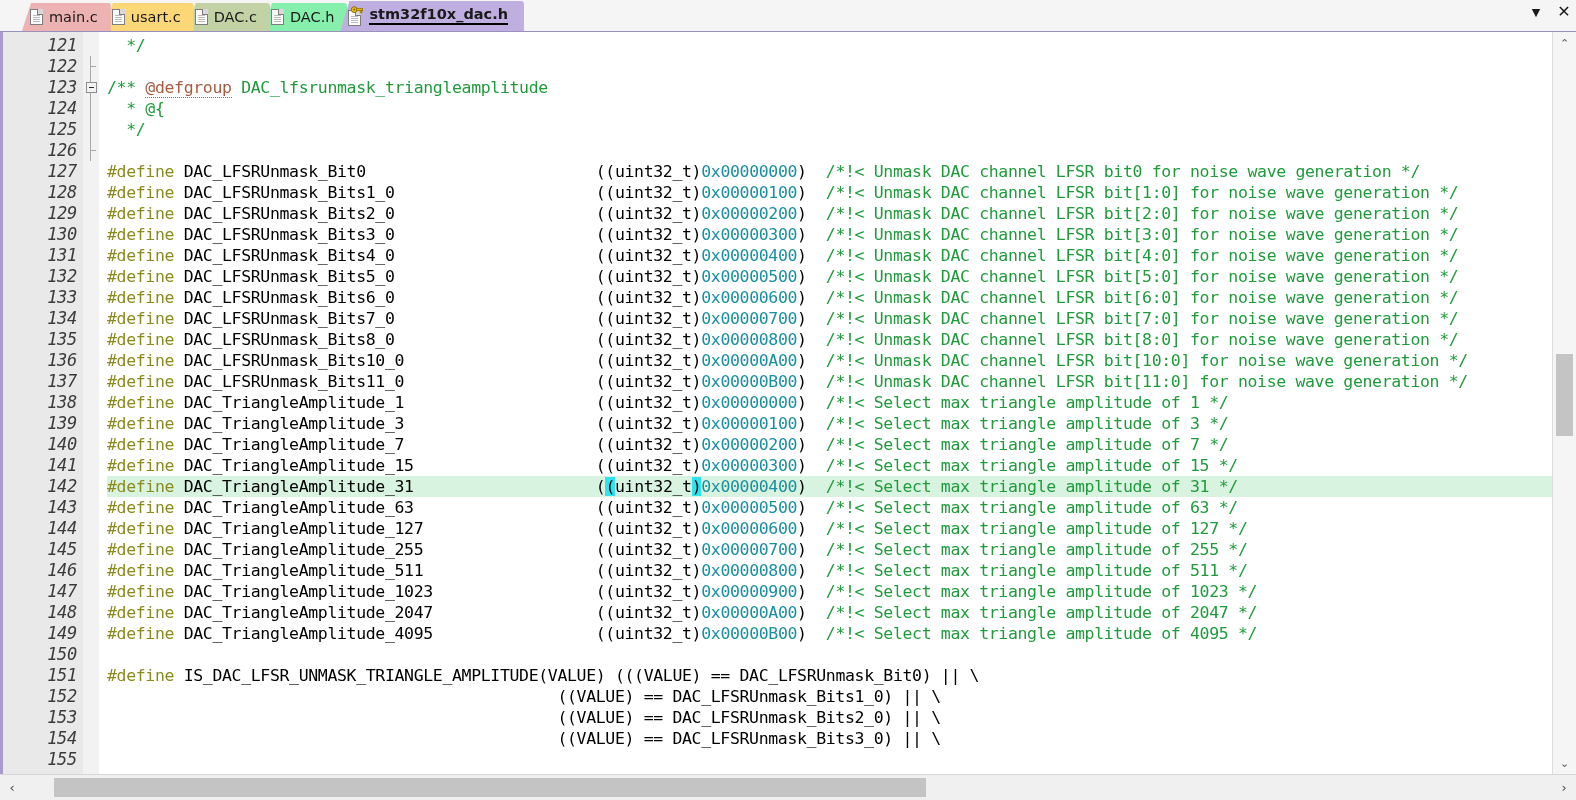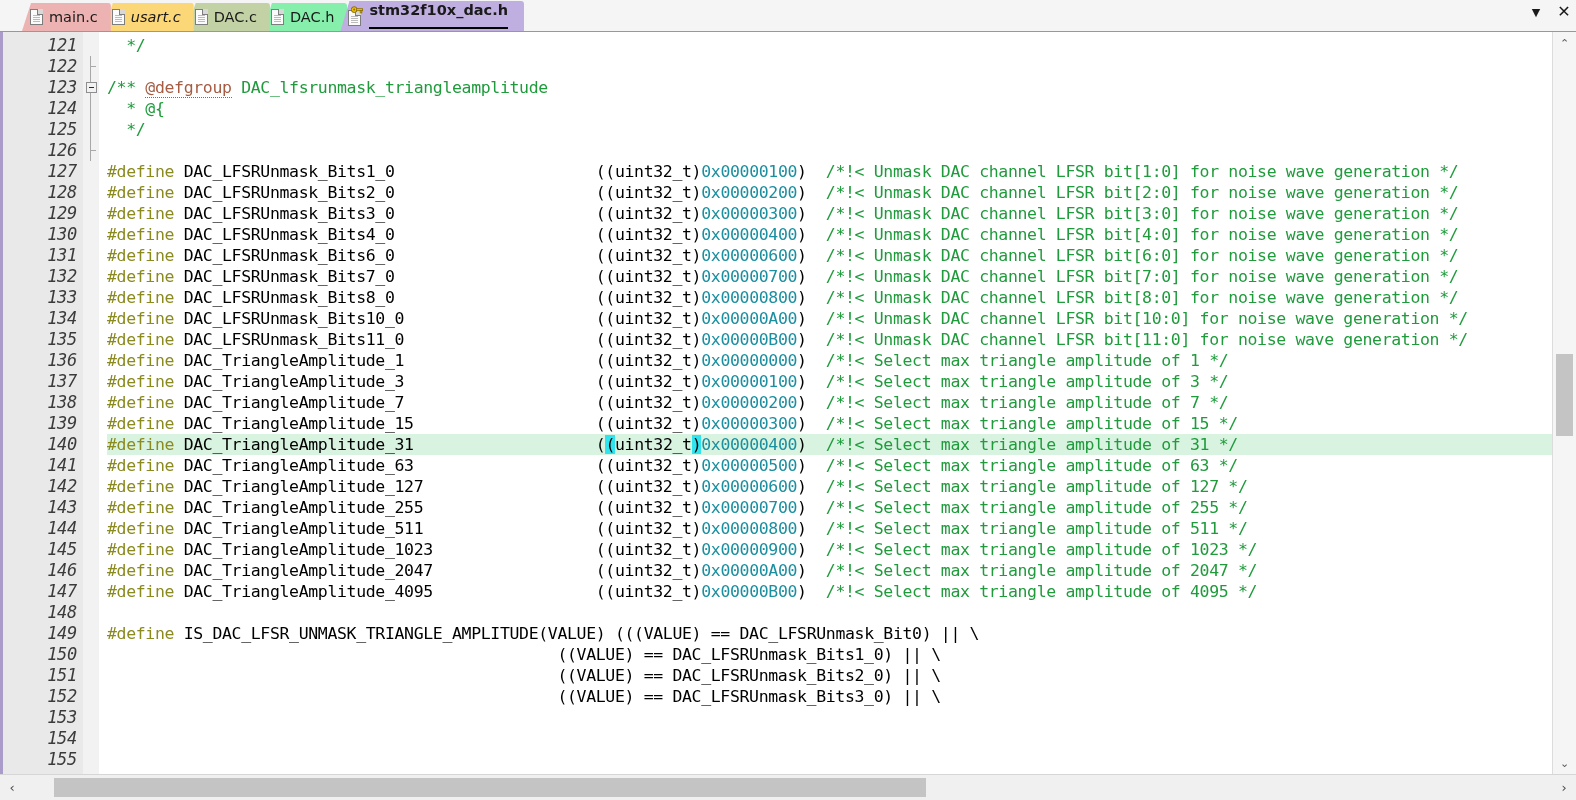--- a/index.html
+++ b/index.html
@@ -40,29 +40,29 @@
     font-size: 14.5px;
     color: #1a1a1a;
     border-top-left-radius: 3px;
     border-top-right-radius: 3px;
     cursor: default;
     -webkit-clip-path: polygon(0 100%, 9px 0, 100% 0, 100% 100%);
     clip-path: polygon(0 100%, 9px 0, 100% 0, 100% 100%);
     white-space: nowrap;
   }
   .tab.pink    { background: #edb2b2; z-index: 5; }
-  .tab.yellow  { background: #fcd778; z-index: 4; font-style: italic; }
+  .tab.yellow  { background: #fcd778; z-index: 4; }
   .tab.green   { background: #c3d2a4; z-index: 3; }
   .tab.salmon  { background: #86efac; z-index: 2; }
   .tab.purple  { background: #bfaee0; z-index: 1; padding-right: 16px; }
   .tab.active  { z-index: 9; height: 30px; }
   .tab .lbl { line-height: 1; }
   .tab.active .lbl {
     border-bottom: 2px solid #000;
-    padding-bottom: 9px;
+    padding-bottom: 1px;
     font-weight: 600;
   }
 
   
   .docicon {
     position: relative;
     width: 13px; height: 16px;
     background: #fbfbfb;
     border: 1px solid #7d7d7d;
     flex: 0 0 auto;
@@ -378,24 +378,26 @@
           <div class="fline"></div>
           <div class="fline"></div>
         </div>
       <div class="code" id="code-host">
           <div class="cline"><span class="t-id">  </span><span class="t-cmt">*/</span></div>
           <div class="cline"></div>
           <div class="cline"><span class="t-cmt">/** </span><span class="t-doc">@defgroup</span><span class="t-cmt"> DAC_lfsrunmask_triangleamplitude</span></div>
           <div class="cline"><span class="t-cmt">  * @{</span></div>
           <div class="cline"><span class="t-cmt">  */</span></div>
           <div class="cline"></div>
+          <div class="cline"><span class="t-pre">#define</span><span class="t-id"> DAC_LFSRUnmask_Bit0                        ((uint32_t)</span><span class="t-num">0x00000000</span><span class="t-id">)  </span><span class="t-cmt">/*!&lt; Unmask DAC channel LFSR bit0 for noise wave generation */</span></div>
           <div class="cline"><span class="t-pre">#define</span><span class="t-id"> DAC_LFSRUnmask_Bits1_0                     ((uint32_t)</span><span class="t-num">0x00000100</span><span class="t-id">)  </span><span class="t-cmt">/*!&lt; Unmask DAC channel LFSR bit[1:0] for noise wave generation */</span></div>
           <div class="cline"><span class="t-pre">#define</span><span class="t-id"> DAC_LFSRUnmask_Bits2_0                     ((uint32_t)</span><span class="t-num">0x00000200</span><span class="t-id">)  </span><span class="t-cmt">/*!&lt; Unmask DAC channel LFSR bit[2:0] for noise wave generation */</span></div>
           <div class="cline"><span class="t-pre">#define</span><span class="t-id"> DAC_LFSRUnmask_Bits3_0                     ((uint32_t)</span><span class="t-num">0x00000300</span><span class="t-id">)  </span><span class="t-cmt">/*!&lt; Unmask DAC channel LFSR bit[3:0] for noise wave generation */</span></div>
           <div class="cline"><span class="t-pre">#define</span><span class="t-id"> DAC_LFSRUnmask_Bits4_0                     ((uint32_t)</span><span class="t-num">0x00000400</span><span class="t-id">)  </span><span class="t-cmt">/*!&lt; Unmask DAC channel LFSR bit[4:0] for noise wave generation */</span></div>
+          <div class="cline"><span class="t-pre">#define</span><span class="t-id"> DAC_LFSRUnmask_Bits5_0                     ((uint32_t)</span><span class="t-num">0x00000500</span><span class="t-id">)  </span><span class="t-cmt">/*!&lt; Unmask DAC channel LFSR bit[5:0] for noise wave generation */</span></div>
           <div class="cline"><span class="t-pre">#define</span><span class="t-id"> DAC_LFSRUnmask_Bits6_0                     ((uint32_t)</span><span class="t-num">0x00000600</span><span class="t-id">)  </span><span class="t-cmt">/*!&lt; Unmask DAC channel LFSR bit[6:0] for noise wave generation */</span></div>
           <div class="cline"><span class="t-pre">#define</span><span class="t-id"> DAC_LFSRUnmask_Bits7_0                     ((uint32_t)</span><span class="t-num">0x00000700</span><span class="t-id">)  </span><span class="t-cmt">/*!&lt; Unmask DAC channel LFSR bit[7:0] for noise wave generation */</span></div>
           <div class="cline"><span class="t-pre">#define</span><span class="t-id"> DAC_LFSRUnmask_Bits8_0                     ((uint32_t)</span><span class="t-num">0x00000800</span><span class="t-id">)  </span><span class="t-cmt">/*!&lt; Unmask DAC channel LFSR bit[8:0] for noise wave generation */</span></div>
           <div class="cline"><span class="t-pre">#define</span><span class="t-id"> DAC_LFSRUnmask_Bits10_0                    ((uint32_t)</span><span class="t-num">0x00000A00</span><span class="t-id">)  </span><span class="t-cmt">/*!&lt; Unmask DAC channel LFSR bit[10:0] for noise wave generation */</span></div>
           <div class="cline"><span class="t-pre">#define</span><span class="t-id"> DAC_LFSRUnmask_Bits11_0                    ((uint32_t)</span><span class="t-num">0x00000B00</span><span class="t-id">)  </span><span class="t-cmt">/*!&lt; Unmask DAC channel LFSR bit[11:0] for noise wave generation */</span></div>
           <div class="cline"><span class="t-pre">#define</span><span class="t-id"> DAC_TriangleAmplitude_1                    ((uint32_t)</span><span class="t-num">0x00000000</span><span class="t-id">)  </span><span class="t-cmt">/*!&lt; Select max triangle amplitude of 1 */</span></div>
           <div class="cline"><span class="t-pre">#define</span><span class="t-id"> DAC_TriangleAmplitude_3                    ((uint32_t)</span><span class="t-num">0x00000100</span><span class="t-id">)  </span><span class="t-cmt">/*!&lt; Select max triangle amplitude of 3 */</span></div>
           <div class="cline"><span class="t-pre">#define</span><span class="t-id"> DAC_TriangleAmplitude_7                    ((uint32_t)</span><span class="t-num">0x00000200</span><span class="t-id">)  </span><span class="t-cmt">/*!&lt; Select max triangle amplitude of 7 */</span></div>
           <div class="cline"><span class="t-pre">#define</span><span class="t-id"> DAC_TriangleAmplitude_15                   ((uint32_t)</span><span class="t-num">0x00000300</span><span class="t-id">)  </span><span class="t-cmt">/*!&lt; Select max triangle amplitude of 15 */</span></div>
           <div class="cline hl"><span class="t-pre">#define</span><span class="t-id"> DAC_TriangleAmplitude_31                   (</span><span class="t-brk">(</span><span class="t-id">uint32_t</span><span class="t-brk">)</span><span class="t-num">0x00000400</span><span class="t-id">)  </span><span class="t-cmt">/*!&lt; Select max triangle amplitude of 31 */</span></div>

